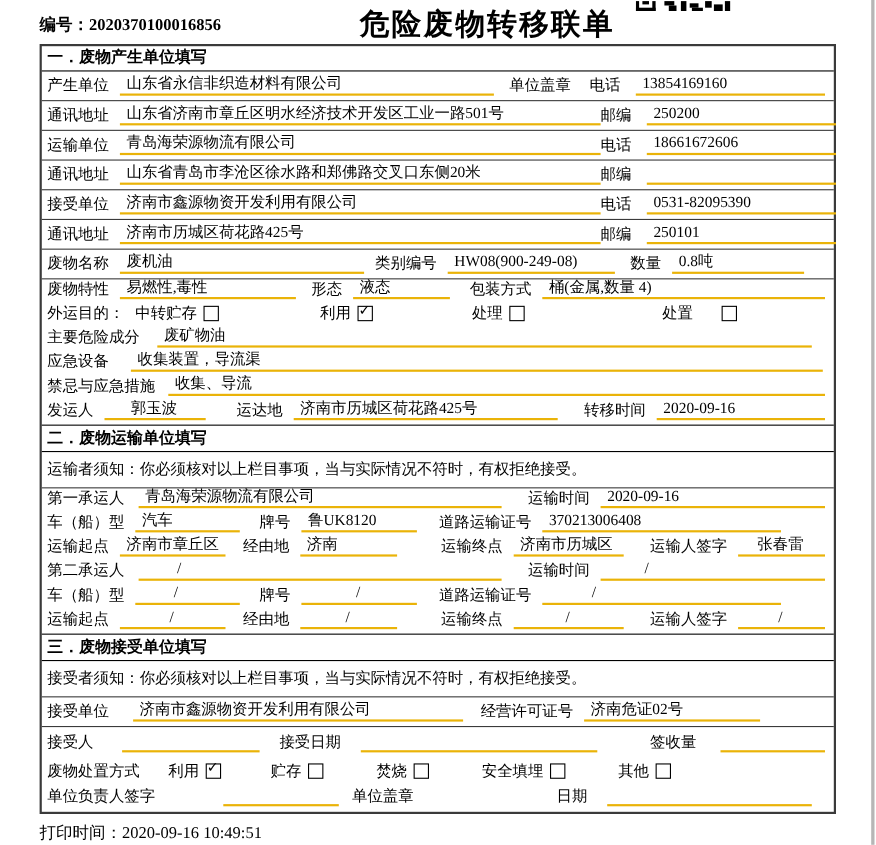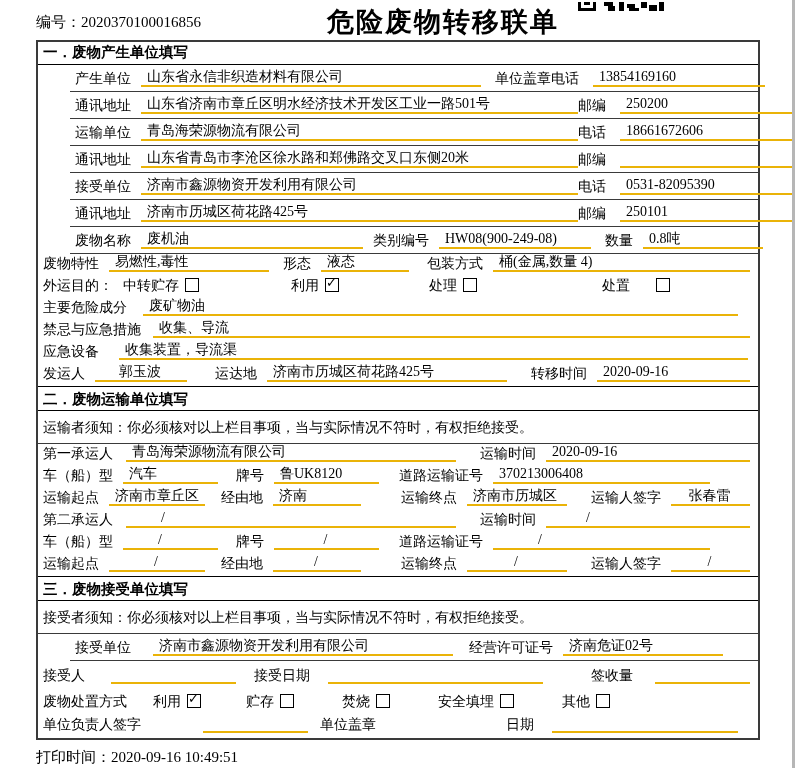--- a/index.html
+++ b/index.html
@@ -1,34 +1,34 @@
 <!DOCTYPE html>
 <html><head>
 <meta charset="utf-8">
 <style>
   html,body{margin:0;padding:0;background:#fff;}
   body{width:796px;height:768px;position:relative;overflow:hidden;
        font-family:"Liberation Serif","DejaVu Serif",serif;color:#000;font-size:14px;}
   .hdr-sans{font-family:"Liberation Sans","DejaVu Sans",sans-serif;}
-  .serial{position:absolute;left:36px;top:13px;font-size:15px;white-space:nowrap;}
+  .serial{position:absolute;left:36px;top:13px;font-size:15px;white-space:nowrap;font-weight:bold;}
   .title{position:absolute;left:90px;right:0;top:4px;text-align:center;
          font-size:27px;font-weight:bold;letter-spacing:2px;}
   .qr{position:absolute;left:578px;top:0;}
   .page-edge{position:absolute;right:1px;top:0;width:3px;height:768px;background:#b6b6b6;}
 
   .form{position:absolute;left:36px;top:40px;width:724px;box-sizing:border-box;
         border:2px solid #3a3a3a;background:#fff;}
   .sec-h{box-sizing:border-box;height:23px;line-height:21px;border-bottom:1px solid #000;
          font-weight:bold;font-size:14.5px;padding-left:5px;
          font-family:"Liberation Sans","DejaVu Sans",sans-serif;}
   .sec-h.mid{height:25px;line-height:22px;border-top:1px solid #000;padding-top:1px;}
 
   .row{display:flex;align-items:flex-end;box-sizing:border-box;
        padding:0 8px 4px 5px;height:22px;}
-  .row.sep{border-bottom:1px solid #3a3a3a;height:27px;margin-left:32px;}
+  .row.sep{border-bottom:1px solid #3a3a3a;height:27px;}
   .row.notice{height:33px;border-bottom:1px solid #3a3a3a;padding-bottom:7px;}
   .row.h27{height:27px;}
   .row.h26{height:26px;}
   .row.h24{height:24px;align-items:center;}
 
   .lbl{white-space:nowrap;line-height:17px;flex:none;}
   .u{border-bottom:2px solid #eab308;min-height:17px;line-height:17px;margin-left:8px;
      white-space:nowrap;box-sizing:border-box;padding:0 2px 0 6px;flex:none;overflow:visible;}
   .fx{flex:1 1 auto;}
   .ctr{text-align:center;padding-left:0;}
@@ -181,27 +181,27 @@
       <span class="cb"></span>
     </span>
   </div>
 
   <div class="row">
     <span class="lbl w88">主要危险成分</span>
     <span class="u fx ml12 mr12">废矿物油</span>
   </div>
 
   <div class="row">
+    <span class="lbl w58">应急设备</span>
+    <span class="u fx ml18 mr2">收集装置，导流渠</span>
+  </div>
+
+  <div class="row">
     <span class="lbl w100">禁忌与应急措施</span>
     <span class="u fx ml10">收集、导流</span>
-  </div>
-
-  <div class="row">
-    <span class="lbl w58">应急设备</span>
-    <span class="u fx ml18 mr2">收集装置，导流渠</span>
   </div>
 
   <div class="row">
     <span class="lbl w44">发运人</span>
     <span class="u w92 ctr">郭玉波</span>
     <span class="lbl w44 ml28">运达地</span>
     <span class="u w240">济南市历城区荷花路425号</span>
     <span class="lbl w58 ml24">转移时间</span>
     <span class="u fx">2020-09-16</span>
   </div>

